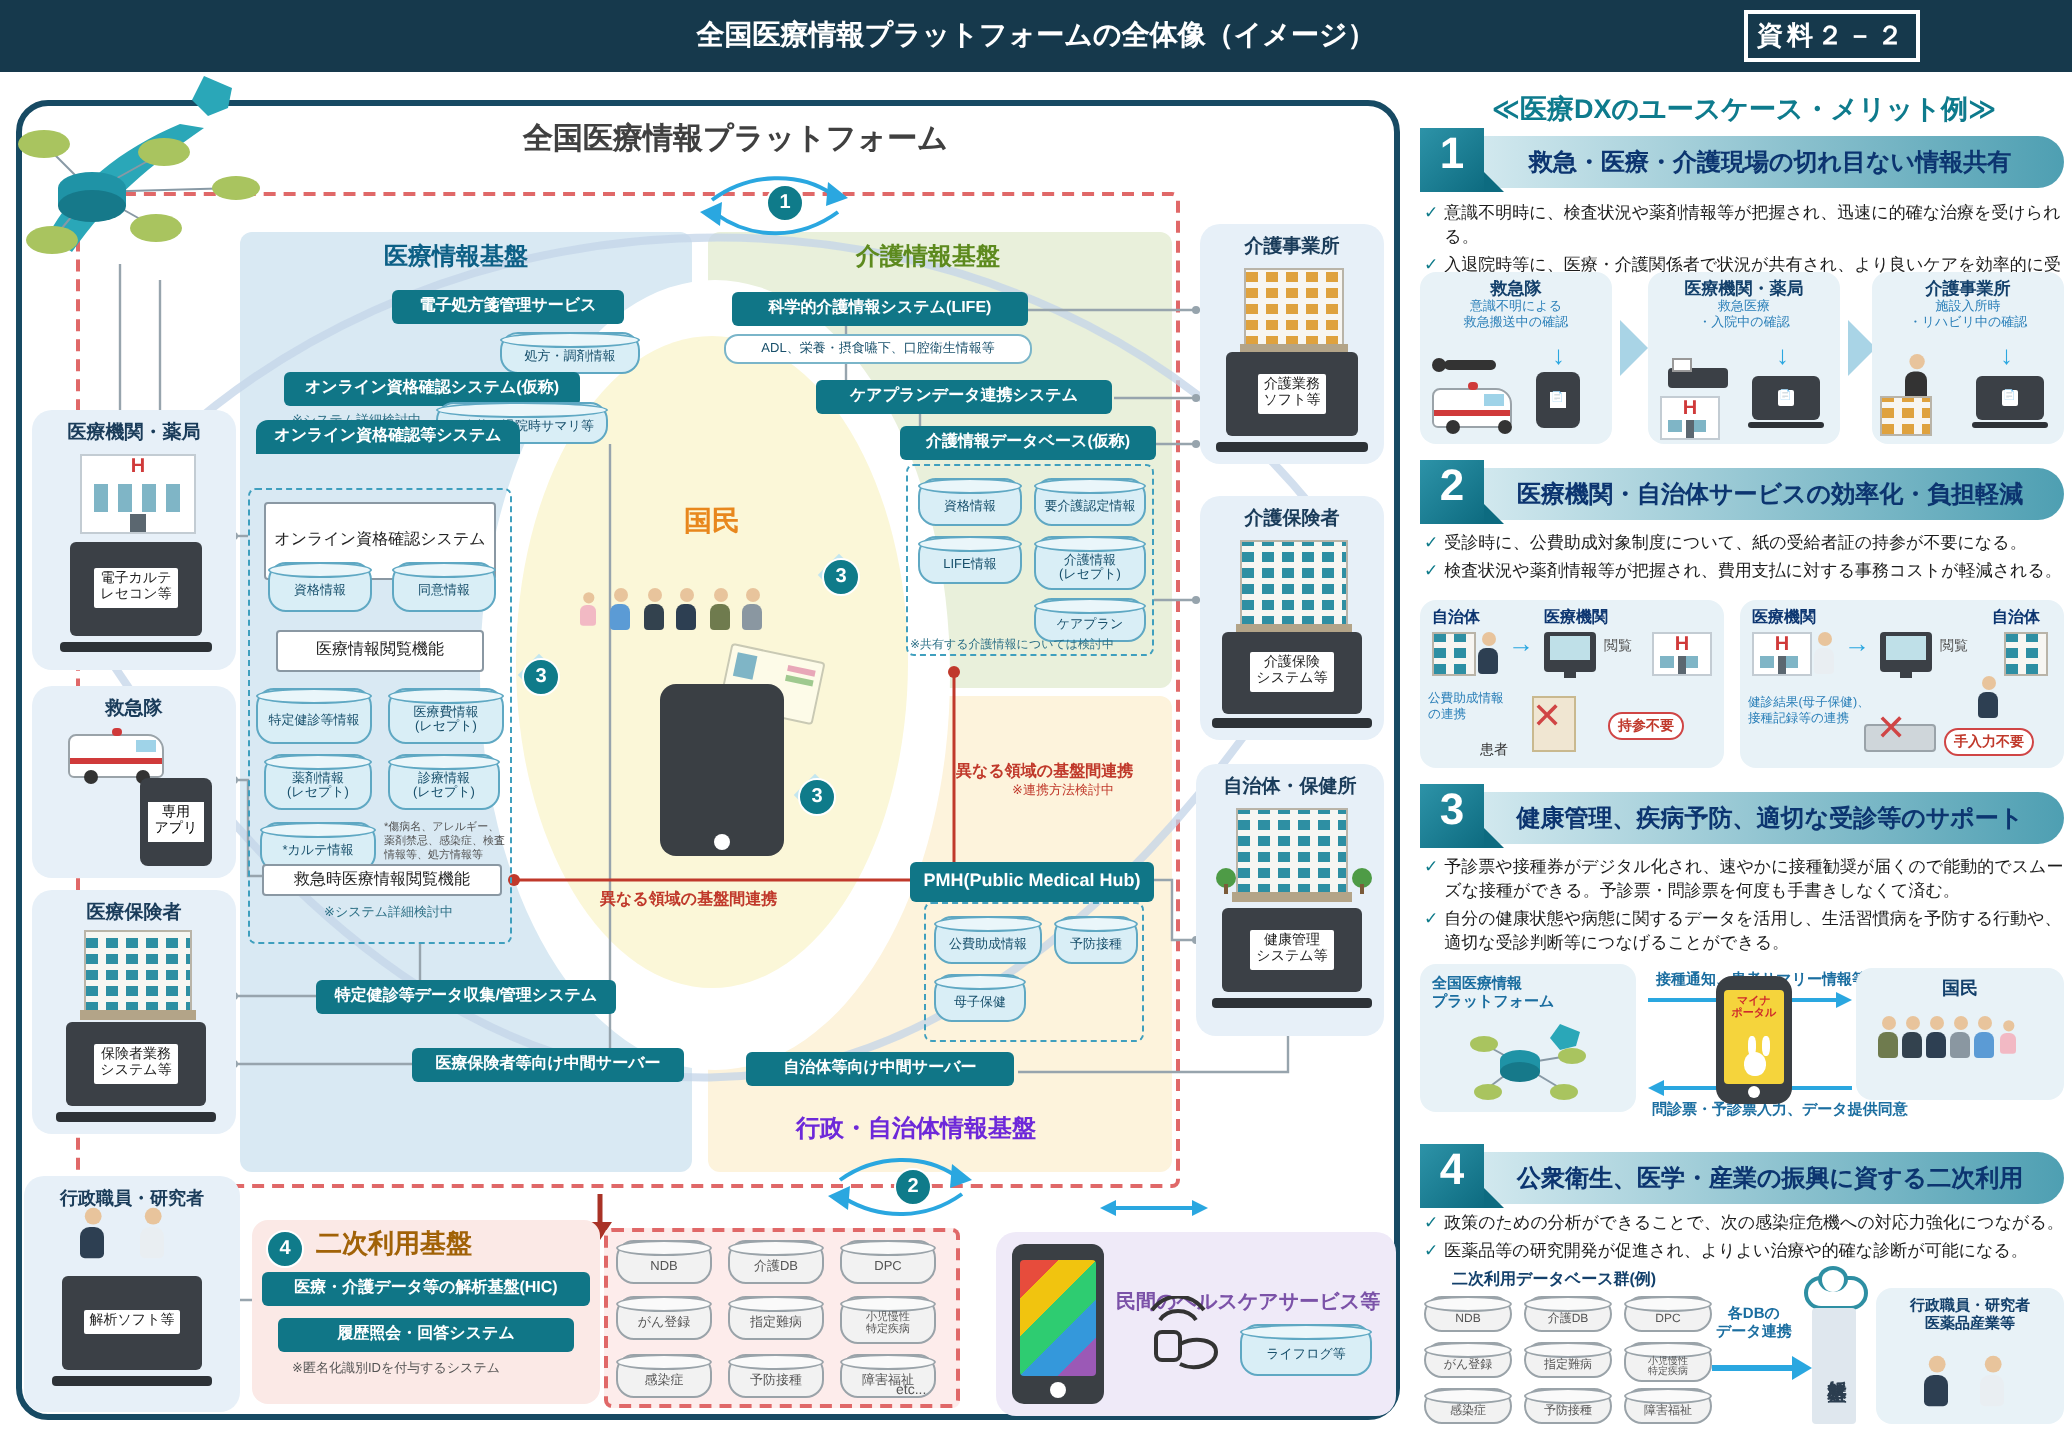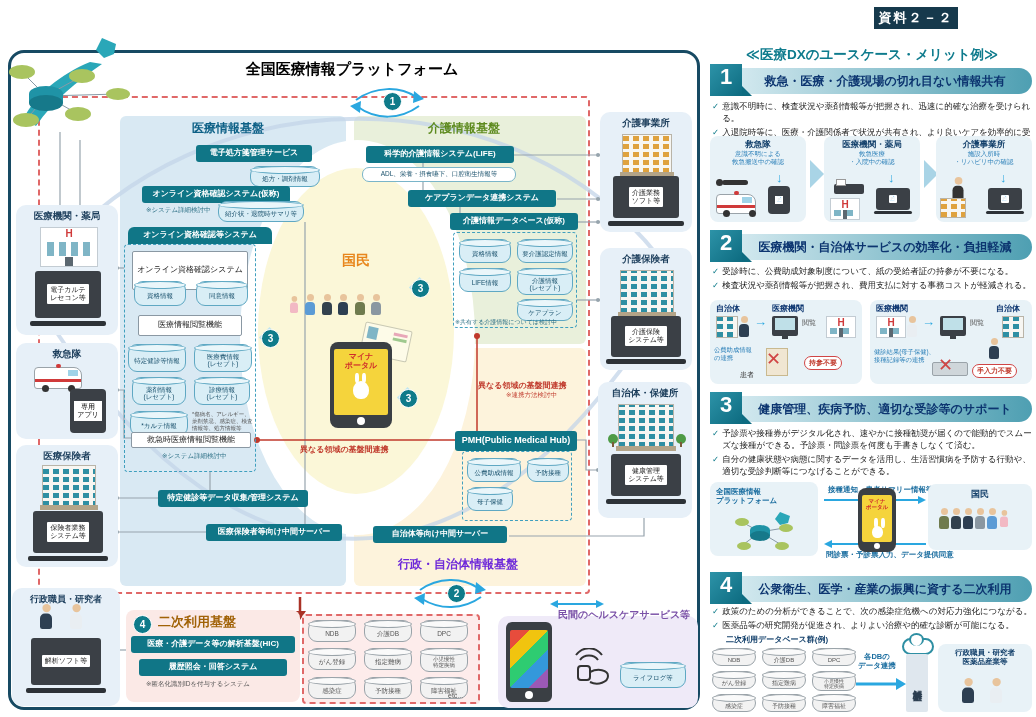--- a/index.html
+++ b/index.html
@@ -4,21 +4,21 @@
 <style>
   html,body{margin:0;padding:0;background:#fff;font-family:"Liberation Sans","DejaVu Sans",sans-serif;}
   #stage{position:relative;width:1036px;height:717px;overflow:hidden;background:#fff;}
   .abs{position:absolute;box-sizing:border-box;}
   .pre{white-space:pre-line;}
   
   .hdr{left:0;top:0;width:1036px;height:36px;background:#16394c;color:#fff;display:flex;align-items:center;justify-content:center;font-size:14px;font-weight:bold;}
   .badge{left:872px;top:5px;width:88px;height:26px;border:2px solid #fff;background:#16394c;color:#fff;display:flex;align-items:center;justify-content:center;font-size:13px;font-weight:bold;letter-spacing:2px;}
   
   .panel{left:8px;top:50px;width:692px;height:660px;border:3px solid #174a63;border-radius:16px;background:#fff;}
-  .ptitle{left:230px;top:60px;width:244px;text-align:center;font-size:15px;font-weight:bold;color:#000000;font-family:Liberation Mono, monospace;}
+  .ptitle{left:230px;top:60px;width:244px;text-align:right;font-size:15px;font-weight:bold;color:#404040;font-family:Liberation Mono, monospace;}
   
   .bg-med{left:120px;top:116px;width:226px;height:470px;background:#d9e9f3;border-radius:6px;}
   .bg-care{left:354px;top:116px;width:232px;height:228px;background:#e9f0db;border-radius:6px;}
   .bg-gov{left:354px;top:348px;width:232px;height:238px;background:#fdf3dc;border-radius:6px;}
   .ell-w{left:240px;top:140px;width:235px;height:395px;border-radius:50%;background:#fff;}
   .ell-y{left:258px;top:168px;width:196px;height:326px;border-radius:50%;background:#fbf7d8;}
   .redrect{left:38px;top:96px;width:552px;height:498px;border:2px dashed #e06868;border-radius:4px;}
   .sect-title{font-weight:bold;font-size:12px;}
   .tbox{position:absolute;background:#107687;color:#fff;display:flex;align-items:center;justify-content:center;text-align:center;border-radius:3px;font-size:8px;font-weight:bold;line-height:1.1;padding:1px 2px;box-sizing:border-box;}
   .wbox{position:absolute;background:#fff;border:1px solid #8a98a3;color:#222;display:flex;align-items:center;justify-content:center;text-align:center;font-size:8px;border-radius:2px;box-sizing:border-box;line-height:1.1;}
@@ -99,20 +99,21 @@
   .lying::before{content:"";position:absolute;left:-6px;top:-1px;width:7px;height:7px;border-radius:50%;background:#333;}
   .smart{position:absolute;background:#3a3f44;border-radius:6px;}
   .smart .scrn2{position:absolute;left:4px;top:8px;right:4px;bottom:14px;background:linear-gradient(135deg,#e74c3c 0 20%,#f1c40f 20% 40%,#2ecc71 40% 60%,#3498db 60% 80%,#9b59b6 80%);border-radius:2px;}
   .smart::after{content:"";position:absolute;bottom:3px;left:50%;margin-left:-4px;width:8px;height:8px;border-radius:50%;background:#fff;}
 </style>
 </head>
 <body>
 
 <div id="stage">
 
+  <div class="abs hdr">全国医療情報プラットフォームの全体像（イメージ）</div>
   <div class="abs badge">資料２－２</div>
 
   <div class="abs panel"></div>
   <div class="abs ptitle">全国医療情報プラットフォーム</div>
 
   <div class="abs bg-med"></div>
   <div class="abs bg-care"></div>
   <div class="abs bg-gov"></div>
   <div class="abs ell-w"></div>
   <div class="abs ell-y"></div>
@@ -211,21 +212,21 @@
   <div class="tbox" style="left:196px;top:145px;width:116px;height:17px;z-index:2">電子処方箋管理サービス</div>
   <div class="cyl" style="left:250px;top:166px;width:70px;height:21px;z-index:2">
       <span>処方・調剤情報</span>
     </div>
   <div class="tbox" style="left:142px;top:186px;width:148px;height:17px;z-index:2">オンライン資格確認システム(仮称)</div>
   <div class="note" style="left:146px;top:206px;z-index:2">※システム詳細検討中</div>
   <div class="cyl" style="left:218px;top:201px;width:86px;height:21px;z-index:2">
       <span>紹介状・退院時サマリ等</span>
     </div>
 
-  <div class="tbox" style="left:128px;top:227px;width:144px;height:17px;z-index:2;border-radius:6px 6px 0 0">オンライン資格確認等システム</div>
+  <div class="tbox" style="left:128px;top:210px;width:132px;height:17px;z-index:2;border-radius:6px 6px 0 0">オンライン資格確認等システム</div>
   <div class="bdash" style="left:124px;top:244px;width:132px;height:228px;z-index:2"></div>
   <div class="wbox" style="left:132px;top:251px;width:116px;height:39px;z-index:2">オンライン資格確認システム</div>
   <div class="cyl" style="left:134px;top:281px;width:52px;height:25px;z-index:2">
       <span>資格情報</span>
     </div>
   <div class="cyl" style="left:196px;top:281px;width:52px;height:25px;z-index:2">
       <span>同意情報</span>
     </div>
   <div class="wbox" style="left:138px;top:315px;width:104px;height:21px;z-index:2">医療情報閲覧機能</div>
   <div class="cyl" style="left:128px;top:344px;width:58px;height:28px;z-index:2">
@@ -299,25 +300,20 @@
   <div class="abs" style="left:288px;top:294px;z-index:3">
     <span class="pp" style="--c:#f2b9c4;transform:scale(.8)"></span>
     <span class="pp" style="--c:#5b9bd5"></span>
     <span class="pp" style="--c:#33424e"></span>
     <span class="pp" style="--c:#2d3f52"></span>
     <span class="pp" style="--c:#6f7b4e"></span>
     <span class="pp" style="--c:#8a97a1"></span>
   </div>
   <div class="mcard" style="left:362px;top:326px;width:46px;height:30px;z-index:3"></div>
   <div class="phone" style="left:330px;top:342px;width:62px;height:86px;z-index:4">
-    <div class="scrn">
-        <span class="ptxt" style="white-space: pre-line;">マイナ
-ポータル</span>
-        <span class="rabbit"></span>
-      </div>
     <span class="home"></span>
   </div>
 
   <div class="num" style="left:383px;top:92px">1</div>
   <div class="num" style="left:447px;top:584px">2</div>
   <div class="halo" style="left:262px;top:330px"></div>
   <div class="num" style="left:261px;top:329px">3</div>
   <div class="halo" style="left:412px;top:280px"></div>
   <div class="num" style="left:411px;top:279px">3</div>
   <div class="halo" style="left:400px;top:390px"></div>
@@ -355,21 +351,21 @@
     </div>
   <div class="cyl gcyl" style="left:364px;top:677px;width:48px;height:22px;z-index:3">
       <span>予防接種</span>
     </div>
   <div class="cyl gcyl" style="left:420px;top:677px;width:48px;height:22px;z-index:3">
       <span>障害福祉</span>
     </div>
   <div class="etc" style="left:448px;top:692px;z-index:4">etc...</div>
 
   <div class="abs" style="left:498px;top:616px;width:200px;height:92px;background:#efeaf8;border-radius:10px;z-index:2"></div>
-  <div class="abs" style="left:558px;top:608px;font-size:10px;font-weight:bold;color:#7b52a8;z-index:3">民間のヘルスケアサービス等</div>
+  <div class="abs" style="left:558px;top:644px;font-size:10px;font-weight:bold;color:#7b52a8;z-index:3">民間のヘルスケアサービス等</div>
   <div class="smart" style="left:506px;top:622px;width:46px;height:80px;z-index:3">
       <span class="scrn2"></span>
     </div>
   <svg class="abs" style="left:562px;top:648px;width:52px;height:44px;z-index:3" viewBox="0 0 52 44">
     <g stroke="#333" stroke-width="2" fill="none">
         <path d="M18 12 C22 6 32 6 36 12"></path>
         <path d="M14 7 C21 -2 33 -2 40 7"></path>
       </g>
     <rect x="16" y="18" width="12" height="14" rx="3" fill="none" stroke="#333" stroke-width="2"></rect>
     <path d="M28 24 C36 20 46 22 46 28 C46 34 36 38 28 34" fill="none" stroke="#333" stroke-width="2"></path>

